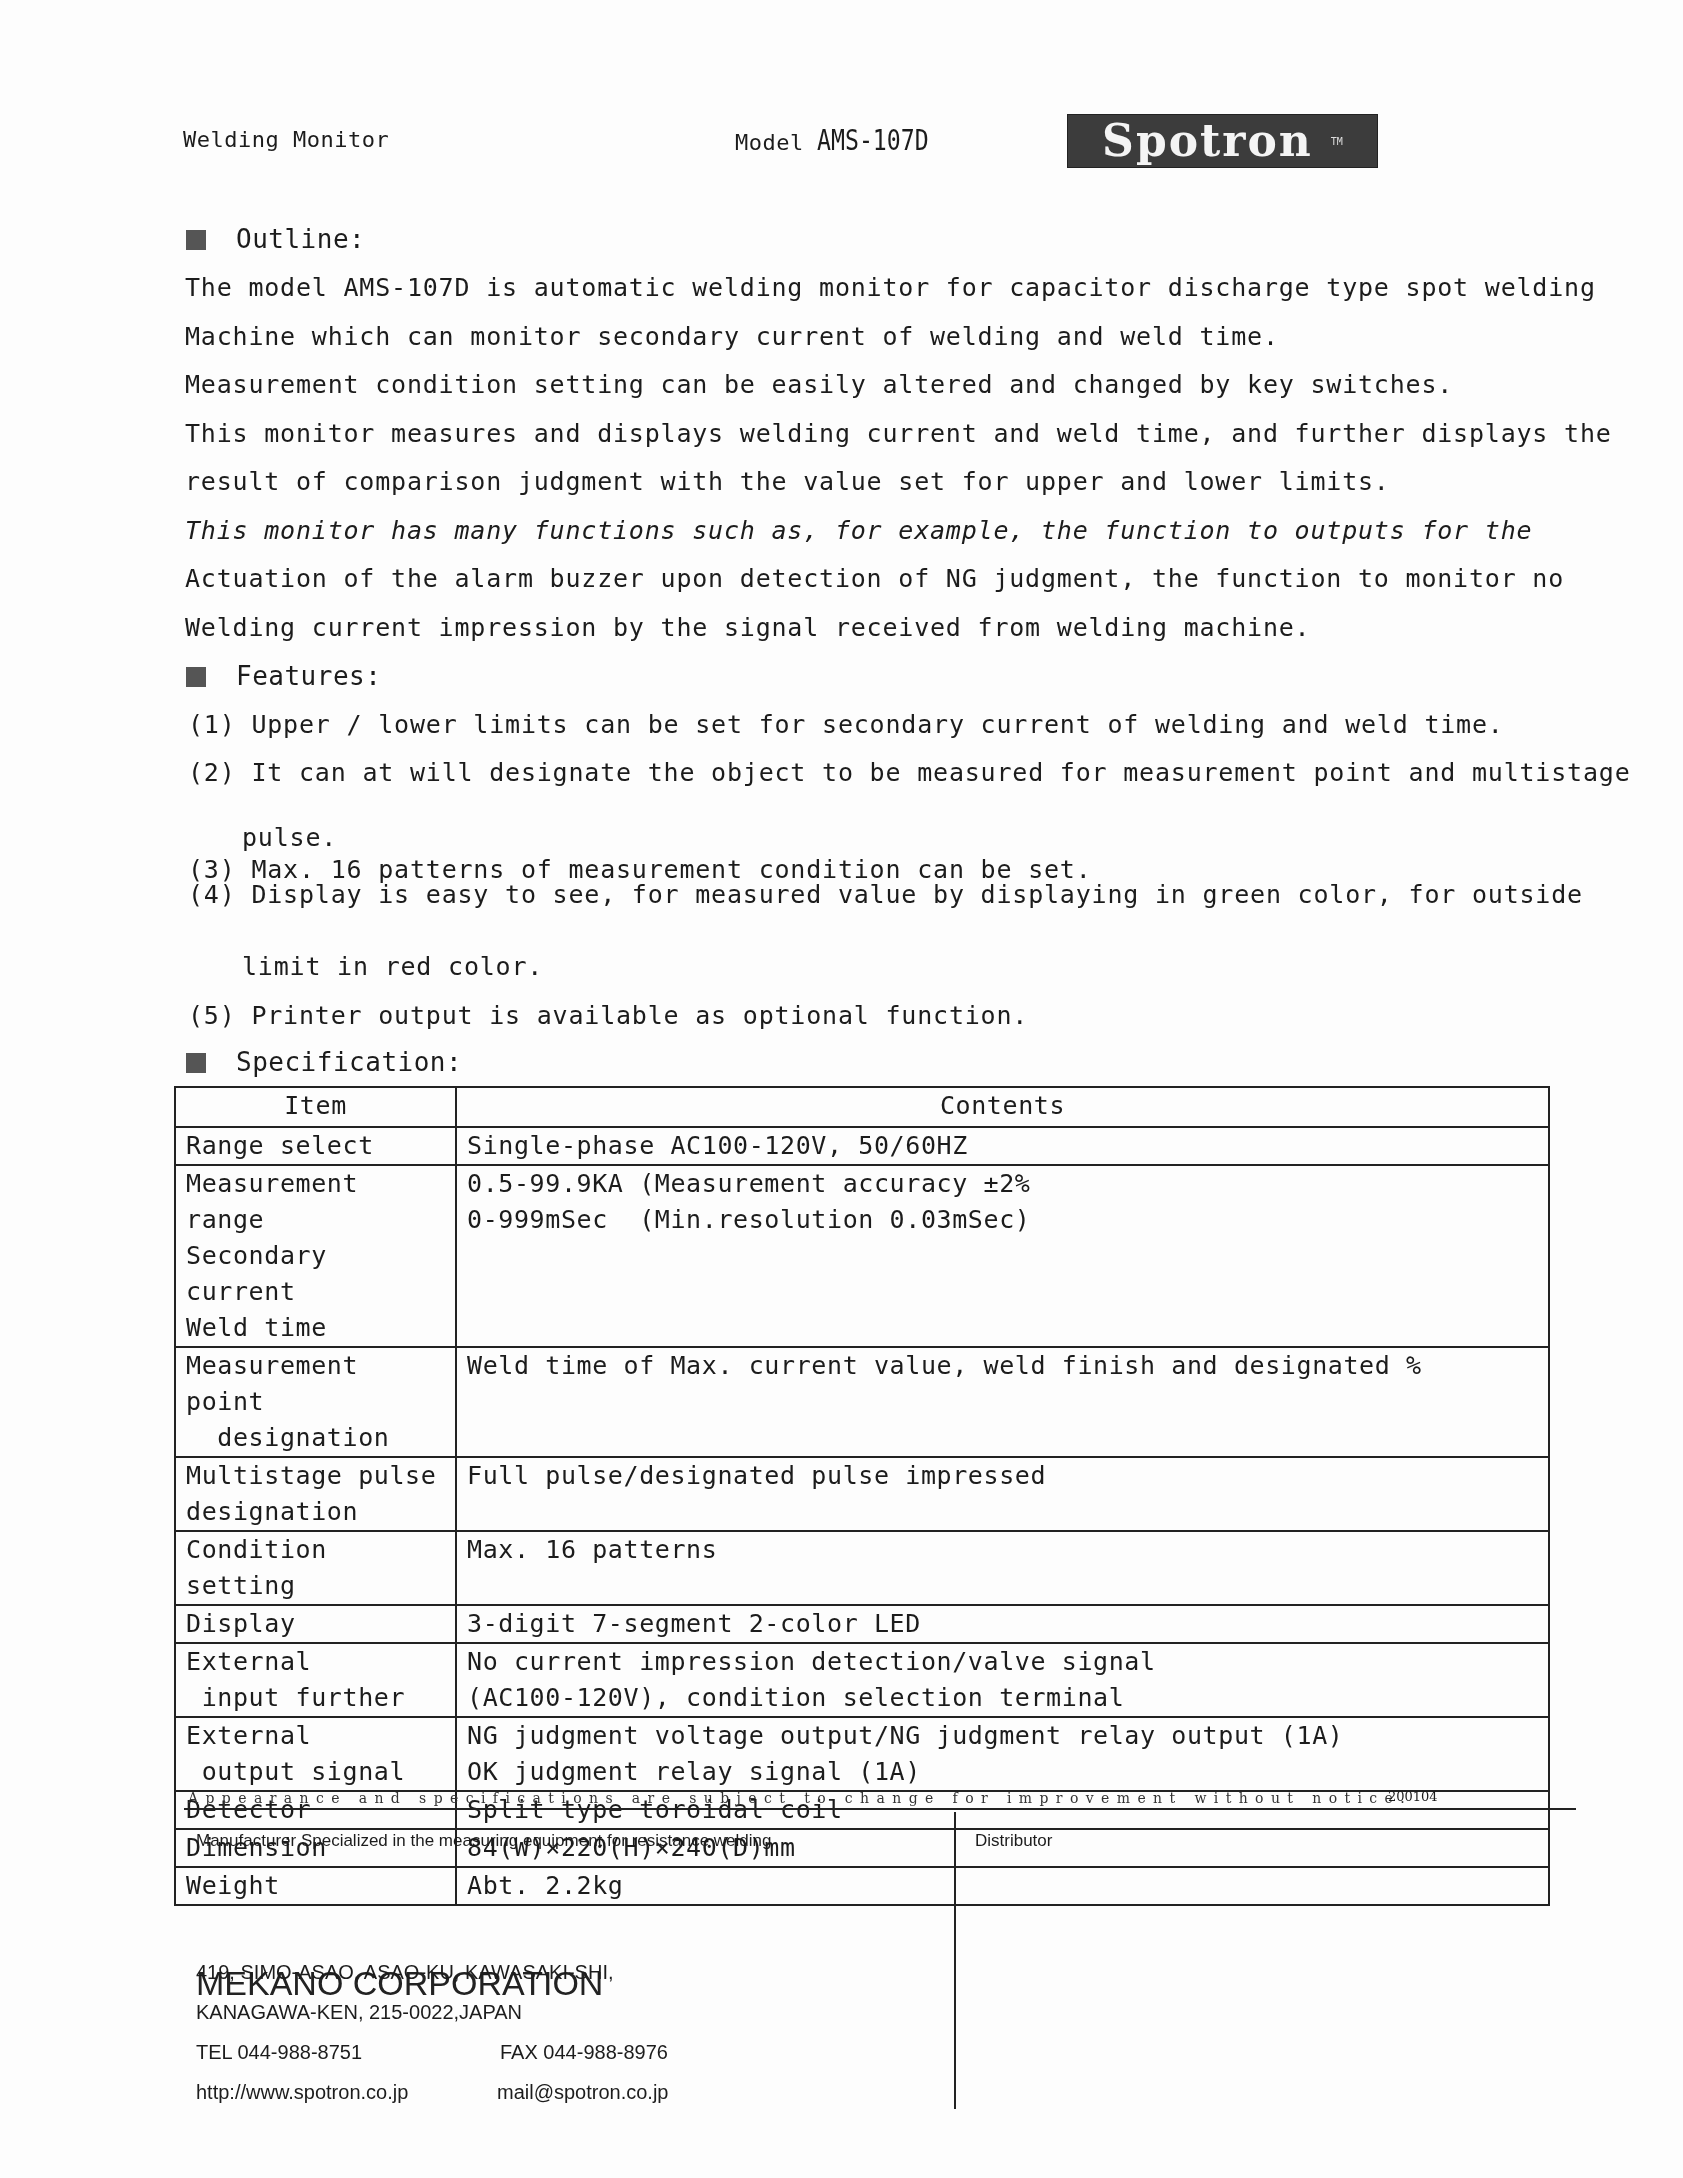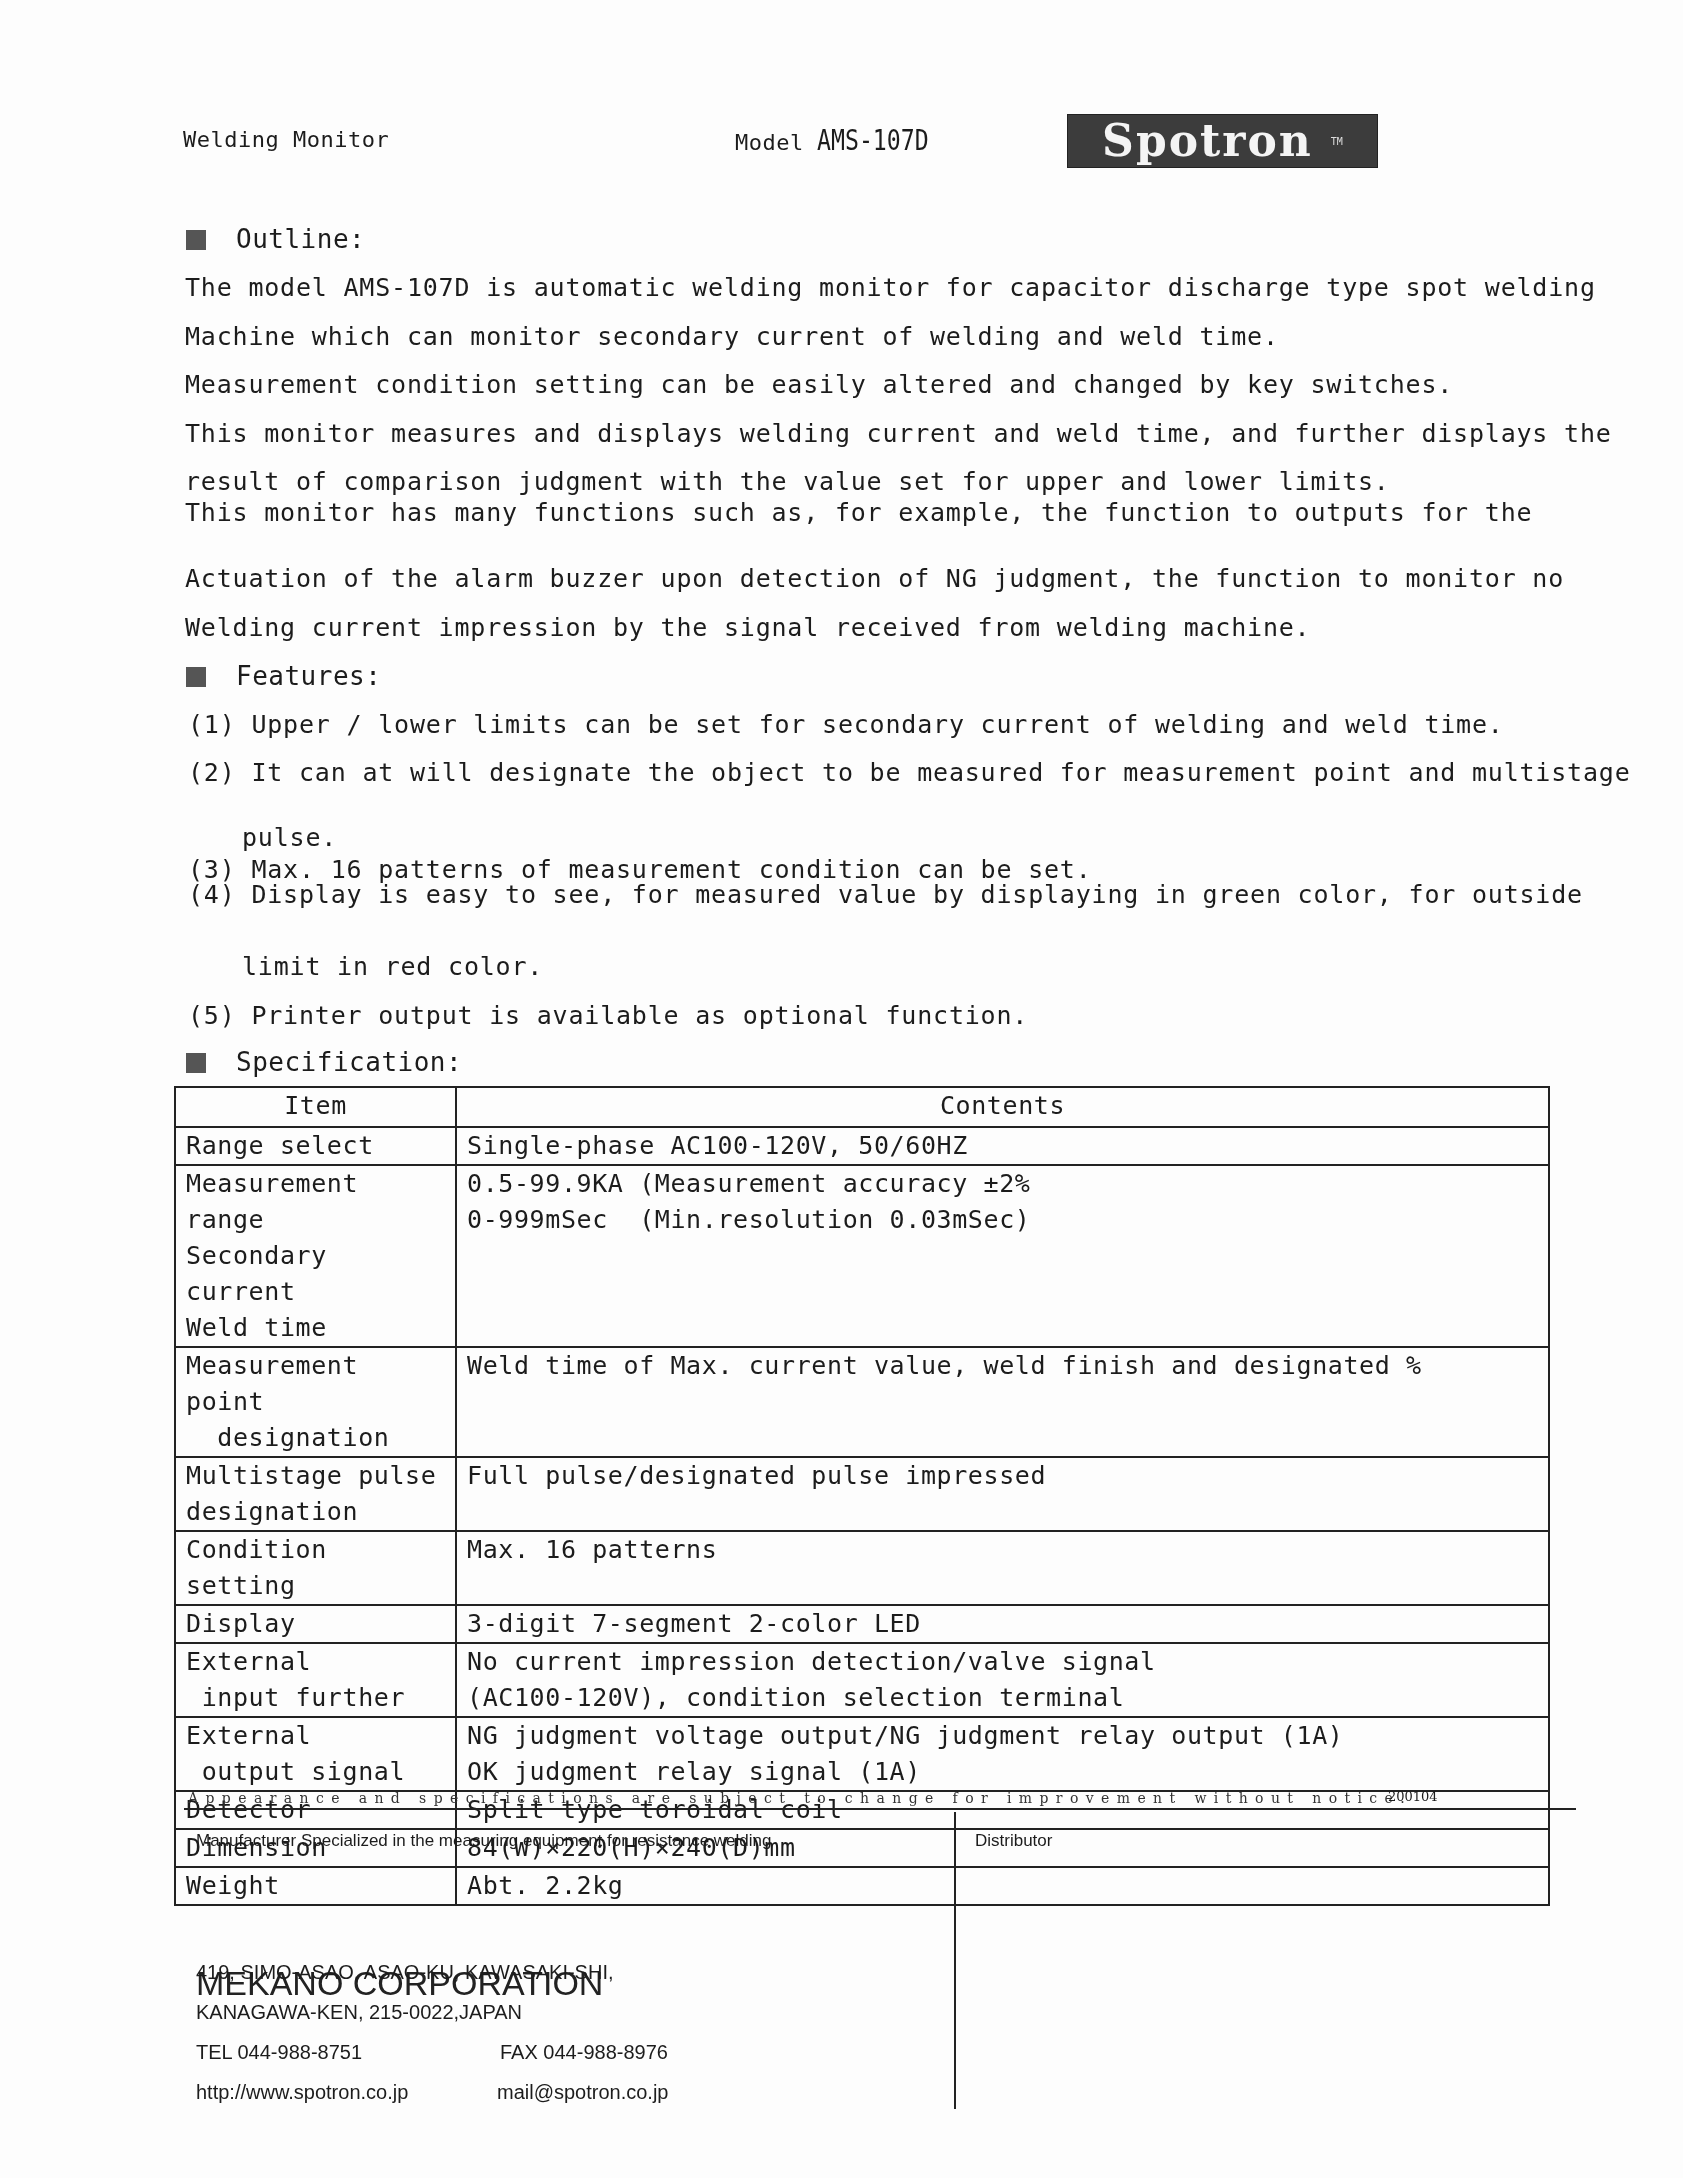--- a/index.html
+++ b/index.html
@@ -68,21 +68,21 @@
 </div>
 
 <div class="abs section mono" style="top:224px;">
   <span class="bullet"></span><span>Outline:</span>
 </div>
 <div class="abs body-line mono" style="top:273px;">The model AMS-107D is automatic welding monitor for capacitor discharge type spot welding</div>
 <div class="abs body-line mono" style="top:322px;">Machine which can monitor secondary current of welding and weld time.</div>
 <div class="abs body-line mono" style="top:370px;">Measurement condition setting can be easily altered and changed by key switches.</div>
 <div class="abs body-line mono" style="top:419px;">This monitor measures and displays welding current and weld time, and further displays the</div>
 <div class="abs body-line mono" style="top:467px;">result of comparison judgment with the value set for upper and lower limits.</div>
-<div class="abs body-line mono" style="top:498px;">This monitor has many functions such as, for example, the function to outputs for the</div>
+<div class="abs body-line mono" style="top:516px;font-style:italic;">This monitor has many functions such as, for example, the function to outputs for the</div>
 <div class="abs body-line mono" style="top:564px;">Actuation of the alarm buzzer upon detection of NG judgment, the function to monitor no</div>
 <div class="abs body-line mono" style="top:613px;">Welding current impression by the signal received from welding machine.</div>
 
 <div class="abs section mono" style="top:661px;">
   <span class="bullet"></span><span>Features:</span>
 </div>
 <div class="abs feat-line mono" style="top:710px;">
   <span>(1)</span> <span>Upper / lower limits can be set for secondary current of welding and weld time.</span>
 </div>
 <div class="abs feat-line mono" style="top:758px;">

